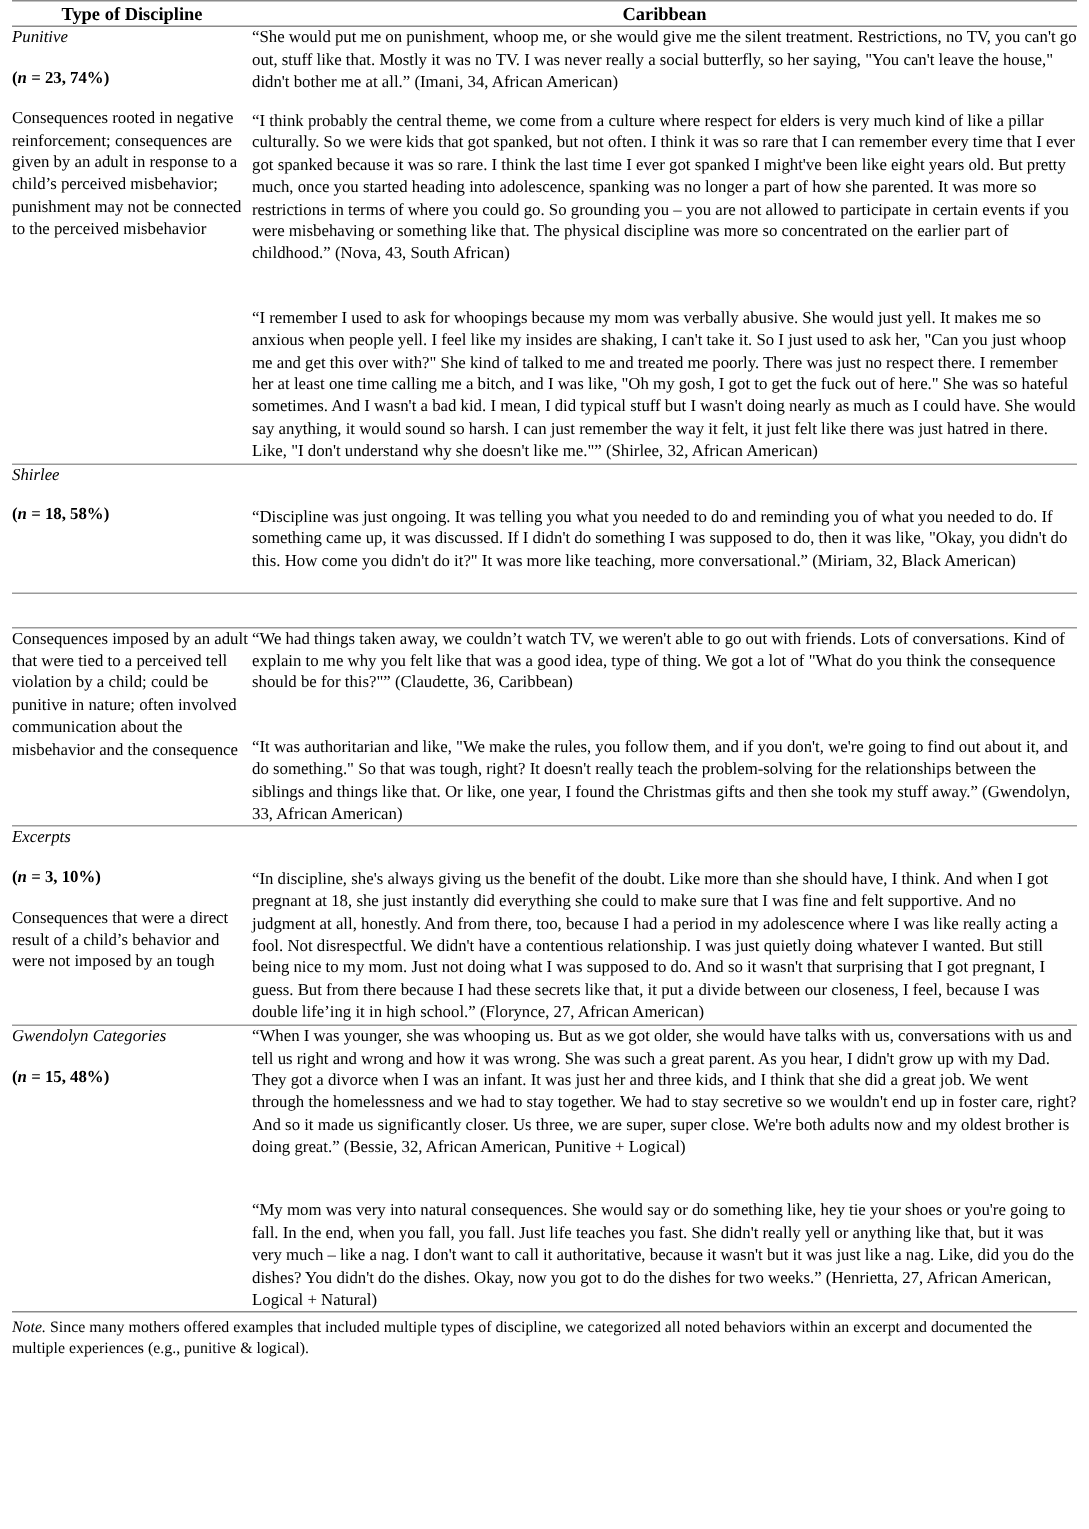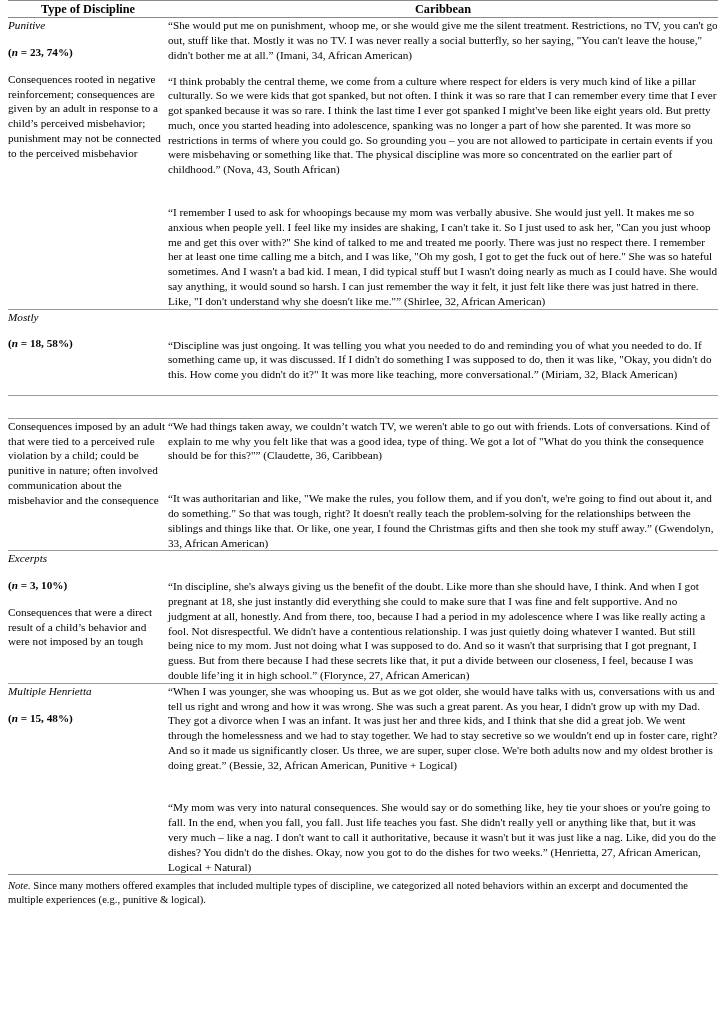--- a/index.html
+++ b/index.html
@@ -149,21 +149,21 @@
   <div class="rule-thin"></div>
 
   <table class="tbl">
     <colgroup>
         <col class="c-left">
         <col class="c-right">
       </colgroup>
     <tbody>
         <tr class="sec-row">
       <td class="cell-left">
-        <p class="cat-name">Mostly</p>
+        <p class="cat-name">Shirlee</p>
         <p class="cat-count">(<i>n</i> = 18, 58%)</p>
       </td>
       <td class="cell-right">
         <p class="excerpt">“Discipline was just ongoing. It was telling you what you needed to do and reminding you of what you needed to do. If something came up, it was discussed. If I didn't do something I was supposed to do, then it was like, "Okay, you didn't do this. How come you didn't do it?" It was more like teaching, more conversational.” (Miriam, 32, Black American)</p>
       </td>
     </tr>
   </tbody>
     </table>
 
   <div class="gap-md"></div>
@@ -172,21 +172,21 @@
   <div class="rule-thin"></div>
 
   <table class="tbl">
     <colgroup>
         <col class="c-left">
         <col class="c-right">
       </colgroup>
     <tbody>
         <tr class="sec-row">
       <td class="cell-left">
-        <p class="cat-def">Consequences imposed by an adult that were tied to a perceived rule violation by a child; could be punitive in nature; often involved communication about the misbehavior and the consequence</p>
+        <p class="cat-def">Consequences imposed by an adult that were tied to a perceived tell violation by a child; could be punitive in nature; often involved communication about the misbehavior and the consequence</p>
       </td>
       <td class="cell-right">
         <p class="excerpt">“We had things taken away, we couldn’t watch TV, we weren't able to go out with friends. Lots of conversations. Kind of explain to me why you felt like that was a good idea, type of thing. We got a lot of "What do you think the consequence should be for this?"” (Claudette, 36, Caribbean)</p>
         <p class="excerpt">“It was authoritarian and like, "We make the rules, you follow them, and if you don't, we're going to find out about it, and do something." So that was tough, right? It doesn't really teach the problem-solving for the relationships between the siblings and things like that. Or like, one year, I found the Christmas gifts and then she took my stuff away.” (Gwendolyn, 33, African American)</p>
       </td>
     </tr>
   </tbody>
     </table>
 
   <div class="rule-thin"></div>
@@ -213,21 +213,21 @@
   <div class="rule-thin"></div>
 
   <table class="tbl">
     <colgroup>
         <col class="c-left">
         <col class="c-right">
       </colgroup>
     <tbody>
         <tr class="sec-row">
       <td class="cell-left">
-        <p class="cat-name">Multiple Henrietta</p>
+        <p class="cat-name">Gwendolyn Categories</p>
         <p class="cat-count">(<i>n</i> = 15, 48%)</p>
       </td>
       <td class="cell-right">
         <p class="excerpt">“When I was younger, she was whooping us. But as we got older, she would have talks with us, conversations with us and tell us right and wrong and how it was wrong. She was such a great parent. As you hear, I didn't grow up with my Dad. They got a divorce when I was an infant. It was just her and three kids, and I think that she did a great job. We went through the homelessness and we had to stay together. We had to stay secretive so we wouldn't end up in foster care, right? And so it made us significantly closer. Us three, we are super, super close. We're both adults now and my oldest brother is doing great.” (Bessie, 32, African American, Punitive + Logical)</p>
         <p class="excerpt">“My mom was very into natural consequences. She would say or do something like, hey tie your shoes or you're going to fall. In the end, when you fall, you fall. Just life teaches you fast. She didn't really yell or anything like that, but it was very much – like a nag. I don't want to call it authoritative, because it wasn't but it was just like a nag. Like, did you do the dishes? You didn't do the dishes. Okay, now you got to do the dishes for two weeks.” (Henrietta, 27, African American, Logical + Natural)</p>
       </td>
     </tr>
   </tbody>
     </table>
 

